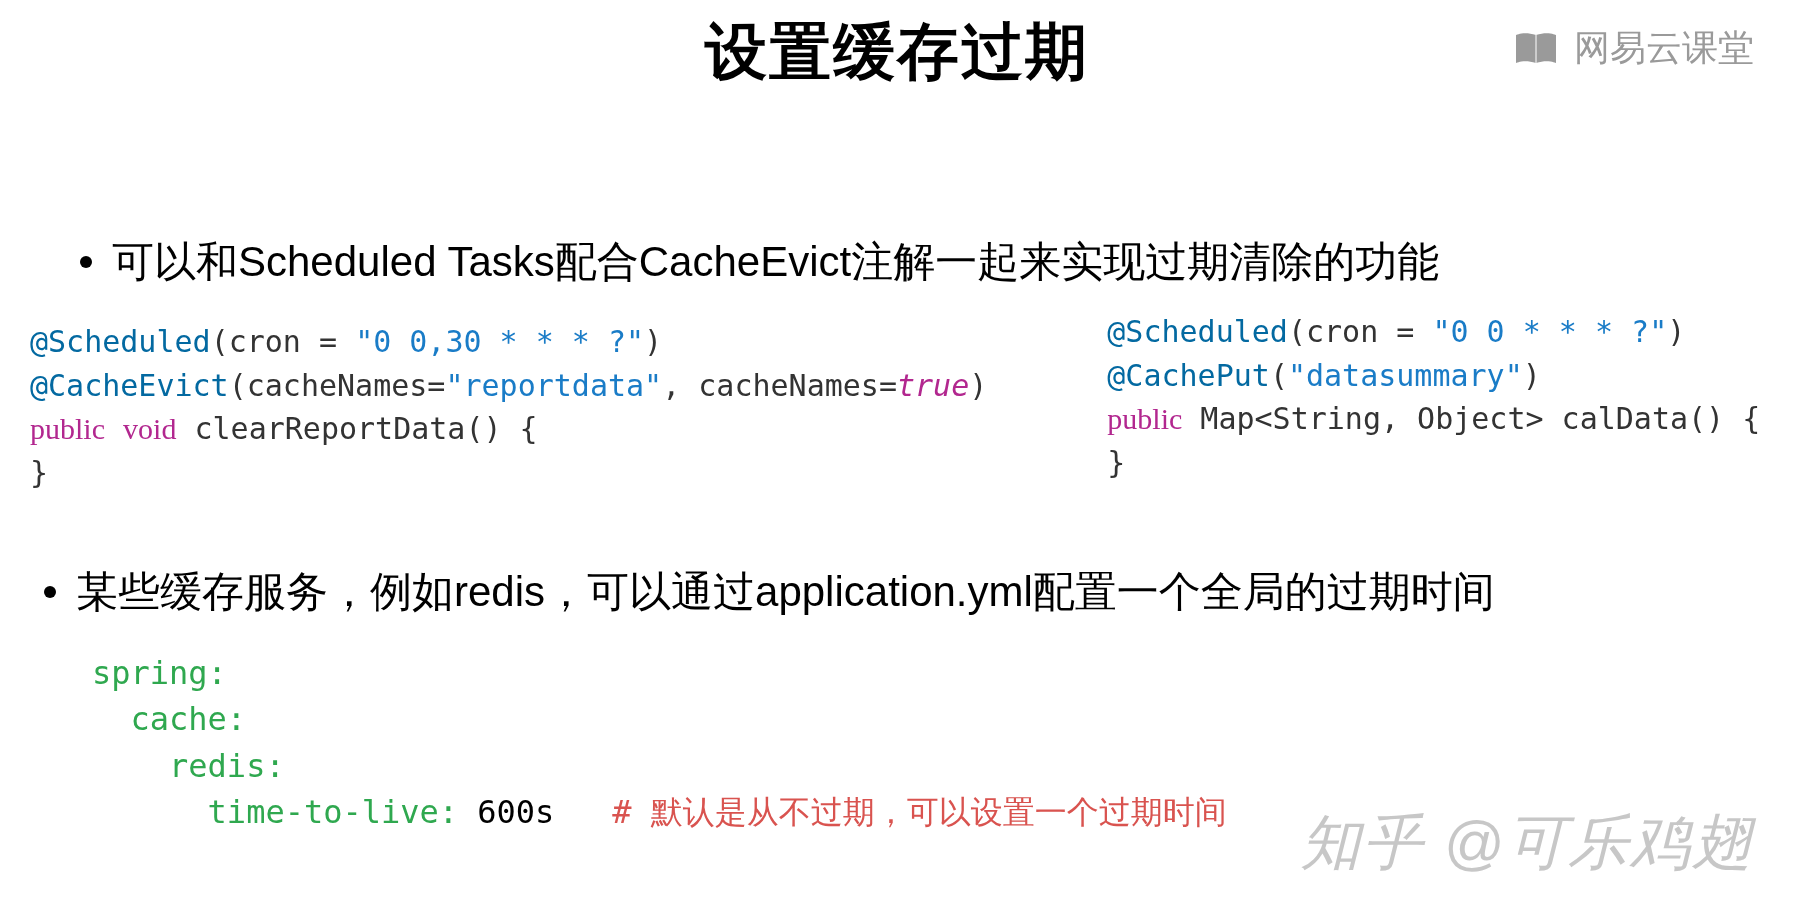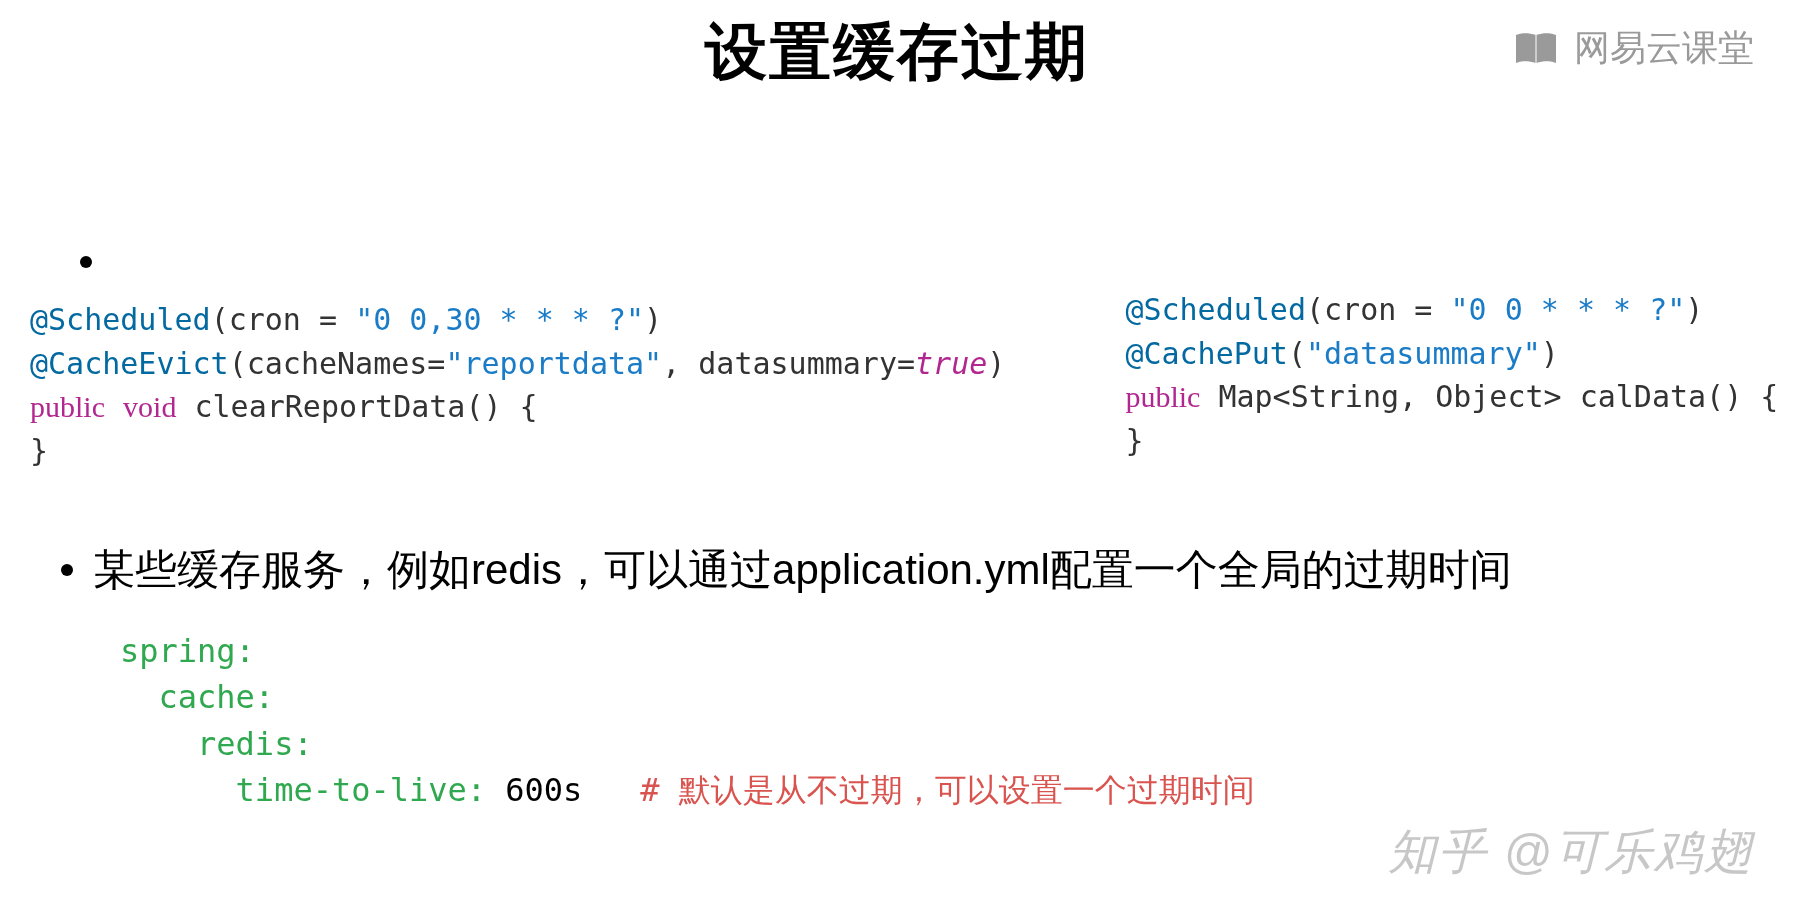--- a/index.html
+++ b/index.html
@@ -74,36 +74,35 @@
     .code-block-2 { margin-top: -10px; }
     .annotation { color: #0369a1; }
     .string { color: #1a7cc7; }
     .keyword { color: #b2278f; font-family: Liberation Serif, serif; }
     .boolval { color: #b2278f; font-style: italic; }
     .yaml-block {
       font-family: "SF Mono", Monaco, Menlo, Consolas, monospace;
       font-size: 32px;
       line-height: 1.45;
       white-space: pre;
-      margin-left: 120px;
+      margin-left: 92px;
       margin-top: 20px;
     }
     .yaml-key { color: #2fa84f; }
     .yaml-val { color: #000; }
     .yaml-comment { color: #d9534f; }
     .bullet-list-2 {
       margin-top: 70px;
       padding-left: 44px;
-      margin-left: 17px;
     }
     .watermark-bottom {
       position: absolute;
       bottom: 20px;
       right: 40px;
-      font-size: 48px;
+      font-size: 60px;
       color: rgba(130,130,130,0.45);
       font-weight: 400;
       letter-spacing: 2px;
       font-style: italic;
     }
   </style>
 </head>
 <body>
 
 <div class="watermark-top">
@@ -114,26 +113,27 @@
       </svg>
   </span>
   <span>网易云课堂</span>
 </div>
 
 <h1 class="title">设置缓存过期</h1>
 
 <div class="bullet-list">
   <div class="bullet-item">
     <span class="bullet-dot"></span>
+    <span>可以和Scheduled Tasks配合CacheEvict注解一起来实现过期清除的功能</span>
   </div>
 </div>
 
 <div class="code-row">
   <div class="code-block"><span class="annotation">@Scheduled</span><span>(cron = </span><span class="string">"0 0,30 * * * ?"</span><span>)</span>
-<span class="annotation">@CacheEvict</span><span>(cacheNames=</span><span class="string">"reportdata"</span><span>, datasummary=</span><span class="boolval">true</span><span>)</span>
+<span class="annotation">@CacheEvict</span><span>(cacheNames=</span><span class="string">"reportdata"</span><span>, cacheNames=</span><span class="boolval">true</span><span>)</span>
 <span class="keyword">public</span><span> </span><span class="keyword">void</span><span> clearReportData() {</span>
 <span>}</span></div>
 
   <div class="code-block code-block-2"><span class="annotation">@Scheduled</span><span>(cron = </span><span class="string">"0 0 * * * ?"</span><span>)</span>
 <span class="annotation">@CachePut</span><span>(</span><span class="string">"datasummary"</span><span>)</span>
 <span class="keyword">public</span><span> Map&lt;String, Object&gt; calData() {</span>
 <span>}</span></div>
 </div>
 
 <div class="bullet-list-2">

